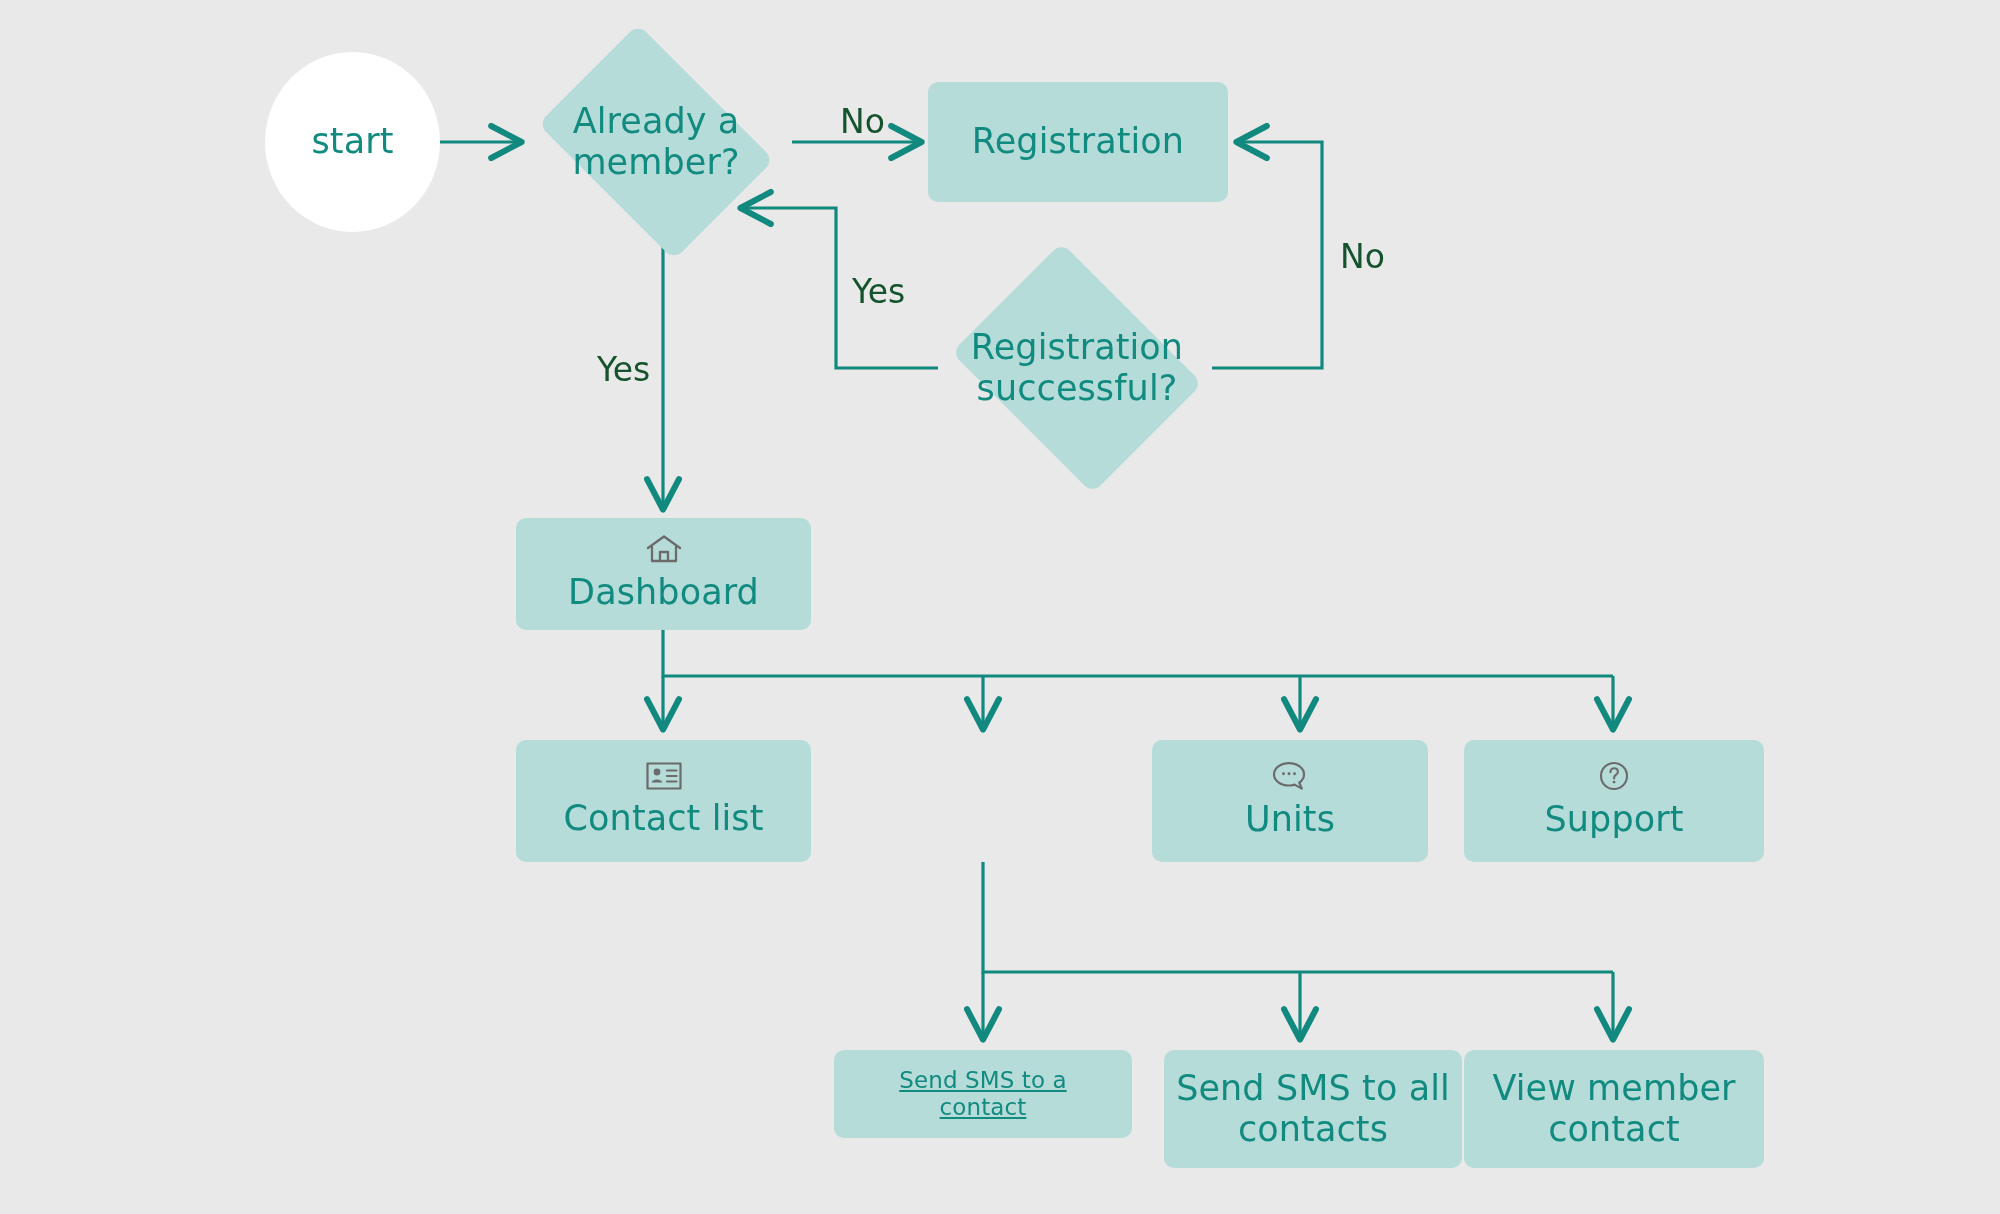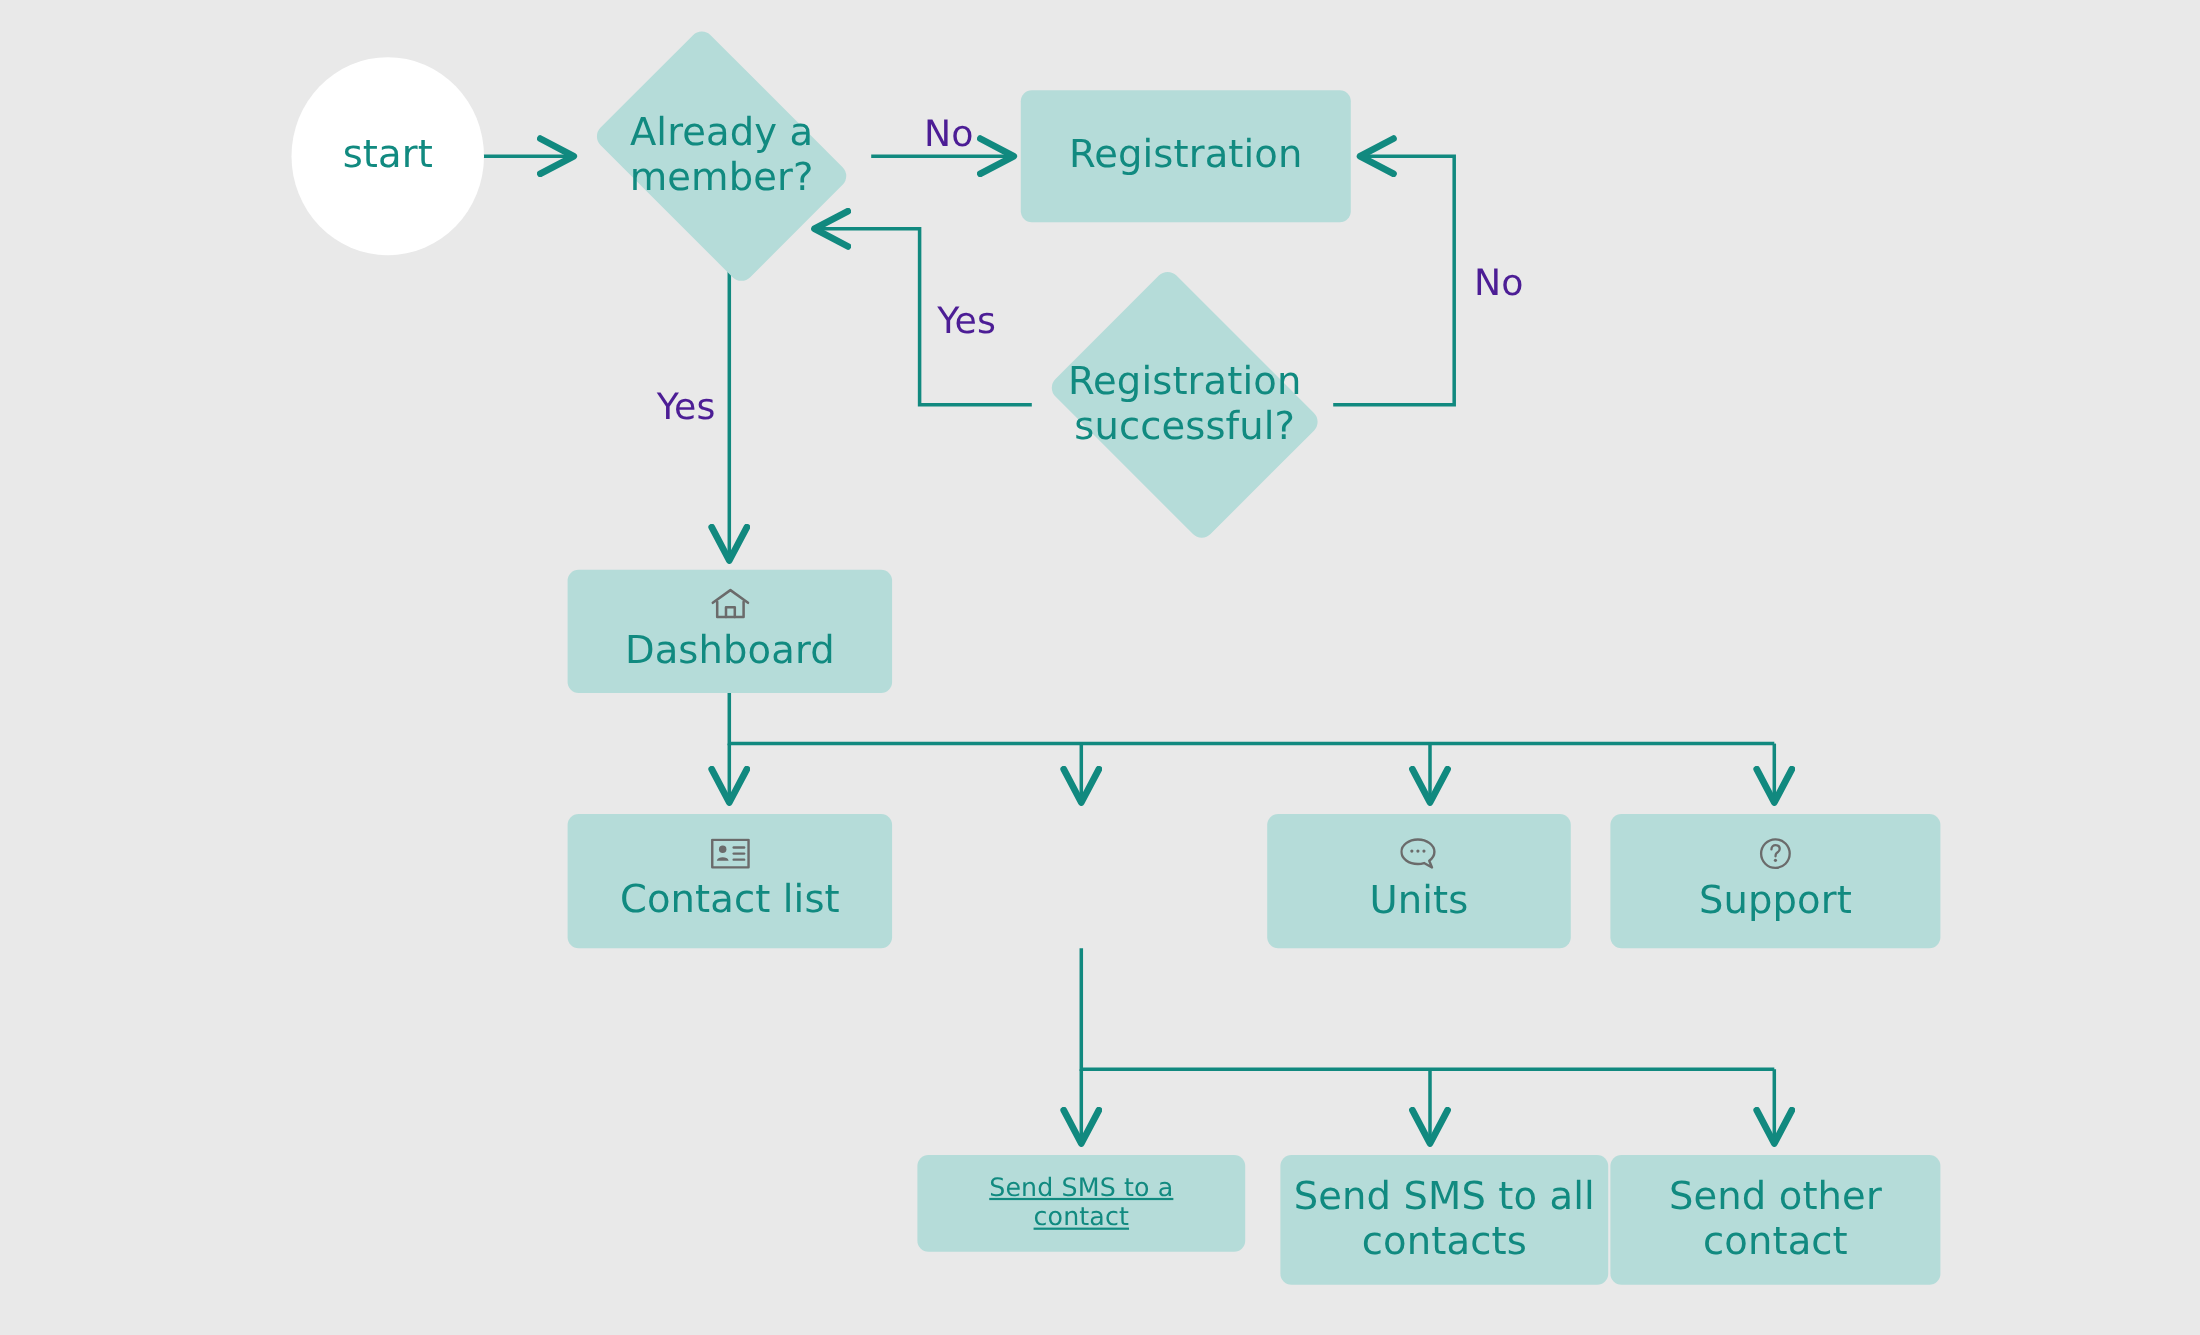--- a/index.html
+++ b/index.html
@@ -64,21 +64,21 @@
     position: relative;
     z-index: 2;
   }
   .node-icon {
     display: block;
     margin-bottom: 8px;
     line-height: 0;
   }
   .edge-label {
     position: absolute;
-    color: #4c1d95;
+    color: #14532d;
     font-size: 27px;
     white-space: nowrap;
     line-height: 1;
   }
   .lbl-33 { font-size: 33px; }
 </style>
 </head>
 <body>
 
 <div id="canvas">
@@ -191,21 +191,21 @@
     <div>Send SMS to a</div>
     <div>contact</div>
   </div>
 
   <div class="node rect" style="left:1152px; top:1050px; width:298px; height:118px; font-size:35px;margin-left:12px;">
     <div>Send SMS to all</div>
     <div>contacts</div>
   </div>
 
   <div class="node rect" style="left:1464px; top:1050px; width:300px; height:118px; font-size:35px;">
-    <div>Send other</div>
+    <div>View member</div>
     <div>contact</div>
   </div>
 
   <span class="edge-label lbl-33" style="left:840px; top:105px;">No</span>
   <span class="edge-label lbl-33" style="left:597px; top:353px;">Yes</span>
   <span class="edge-label lbl-33" style="left:852px; top:275px;">Yes</span>
   <span class="edge-label lbl-33" style="left:1340px; top:240px;">No</span>
 
 </div>
 

